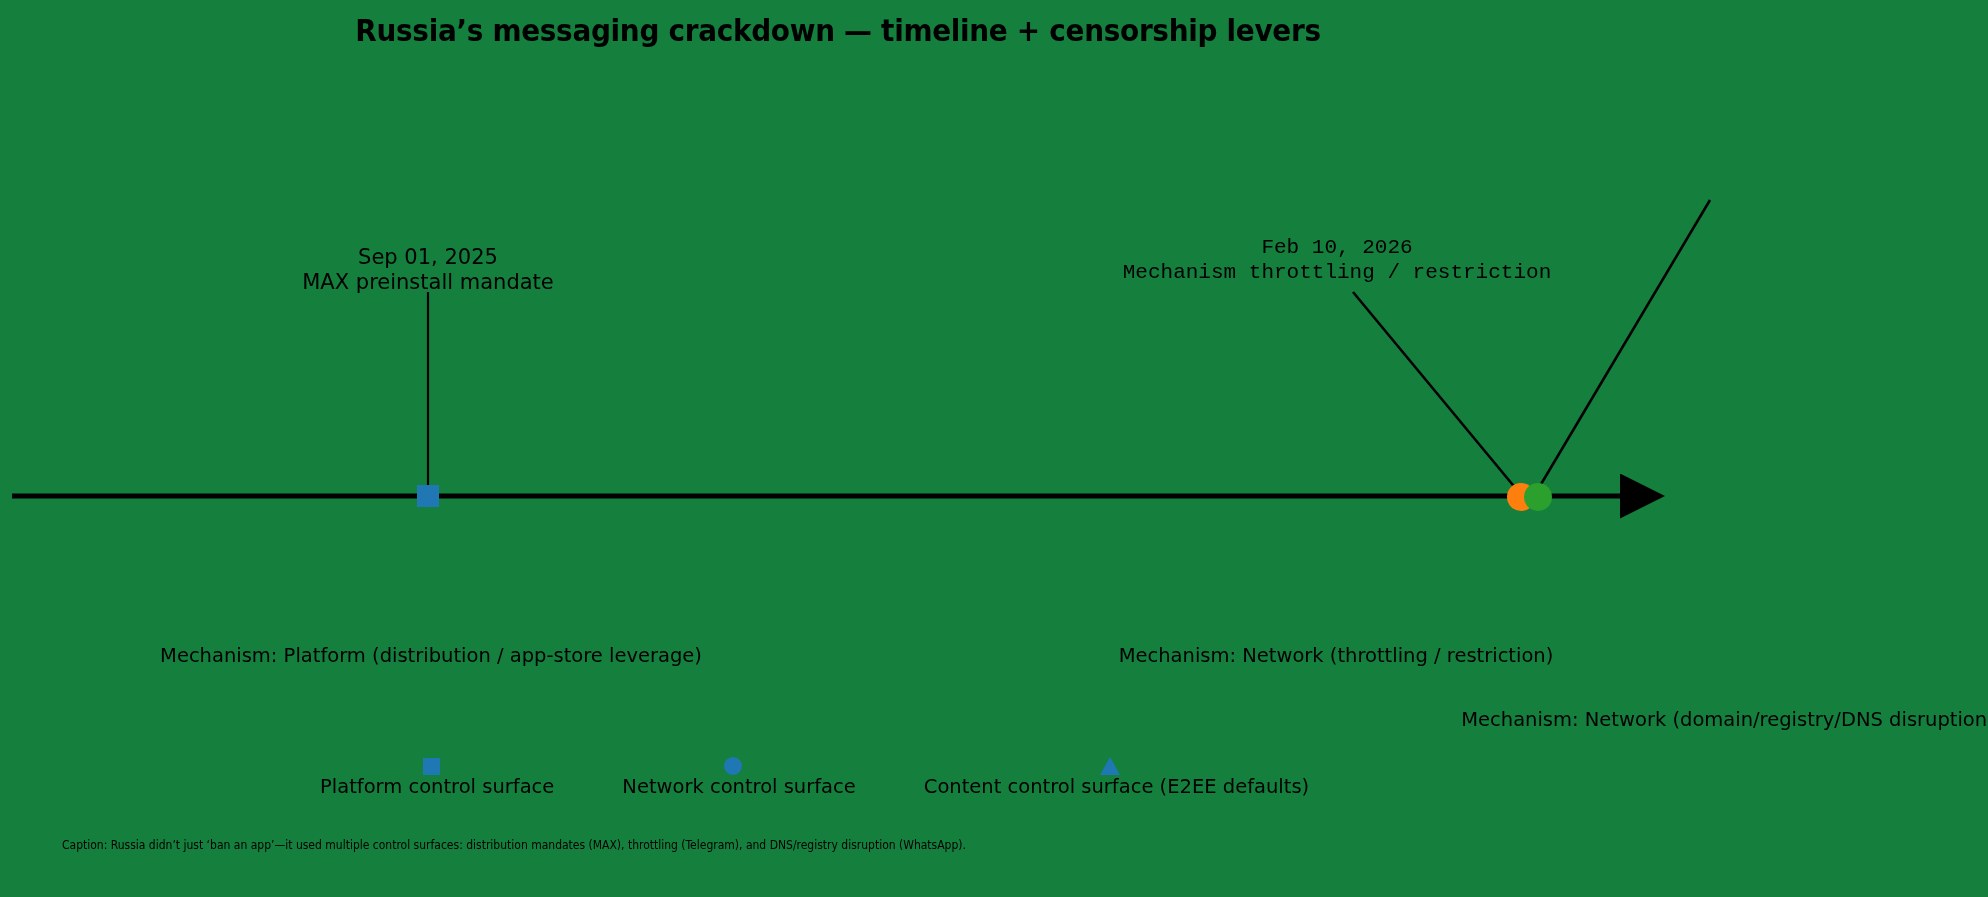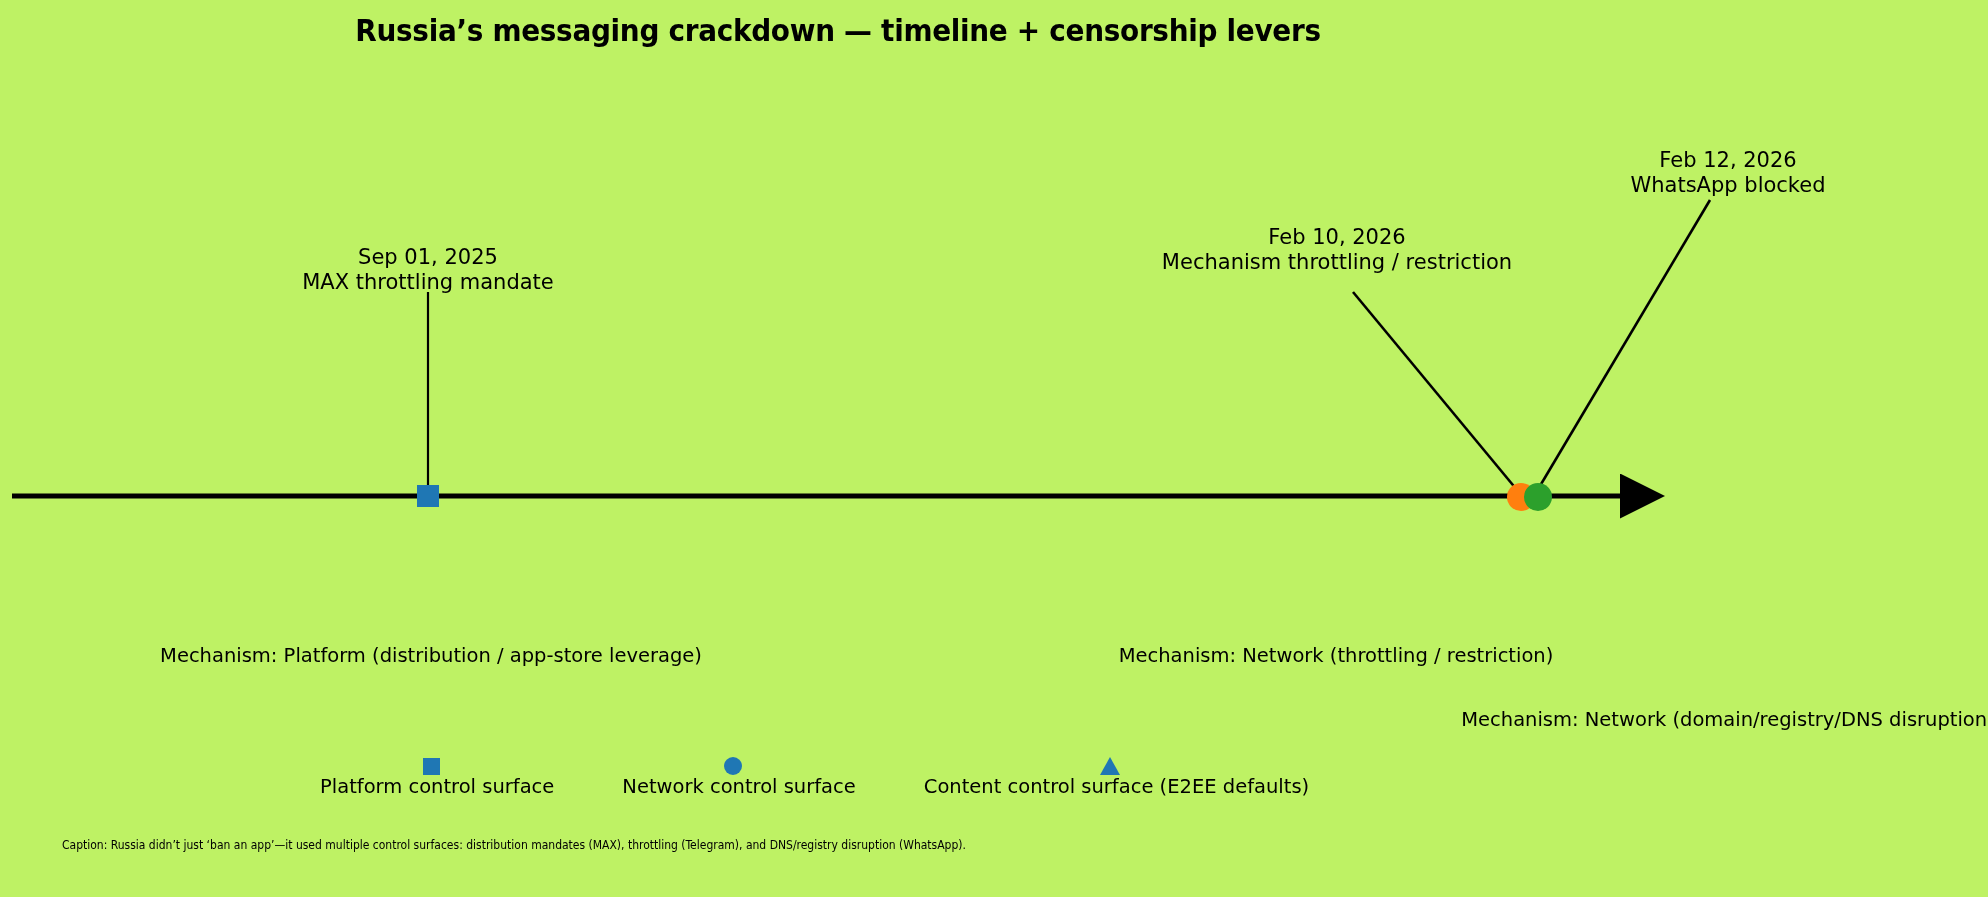--- a/index.html
+++ b/index.html
@@ -8,21 +8,21 @@
     background: #ffffff;
   }
   body {
     font-family: "DejaVu Sans", sans-serif;
     color: #000000;
   }
   #figure {
     position: relative;
     width: 1988px;
     height: 897px;
-    background: #bef264;
+    background: #15803d;
     overflow: hidden;
   }
   #chart-svg {
     position: absolute;
     left: 0;
     top: 0;
     width: 1988px;
     height: 897px;
   }
   .fig-title {
@@ -128,32 +128,28 @@
 
     <rect x="417" y="485" width="22" height="22" fill="#1f77b4"></rect>
 
     <circle cx="1521" cy="497" r="14" fill="#ff7f0e"></circle>
 
     <circle cx="1538" cy="497" r="14" fill="#2ca02c"></circle>
   </svg>
 
   <div class="event-annotation" style="left:428px; top:245px;">
     <div>Sep 01, 2025</div>
-    <div>MAX throttling mandate</div>
+    <div>MAX preinstall mandate</div>
   </div>
 
-  <div class="event-annotation" style="left:1337px; top:225px;">
+  <div class="event-annotation" style="left:1337px; top:235px;font-family:Liberation Mono, monospace;">
     <div>Feb 10, 2026</div>
     <div>Mechanism throttling / restriction</div>
   </div>
 
-  <div class="event-annotation" style="left:1728px; top:148px;">
-    <div>Feb 12, 2026</div>
-    <div>WhatsApp blocked</div>
-  </div>
 
   <div class="mechanism-label" style="left:431px; top:644px;">Mechanism: Platform (distribution / app-store leverage)</div>
 
   <div class="mechanism-label" style="left:1336px; top:644px;">Mechanism: Network (throttling / restriction)</div>
 
   <div class="mechanism-label" style="left:1728px; top:708px;">Mechanism: Network (domain/registry/DNS disruption)</div>
 
   <div class="legend" style="left:320px; top:757px;">
 
     <div class="legend-entry">

